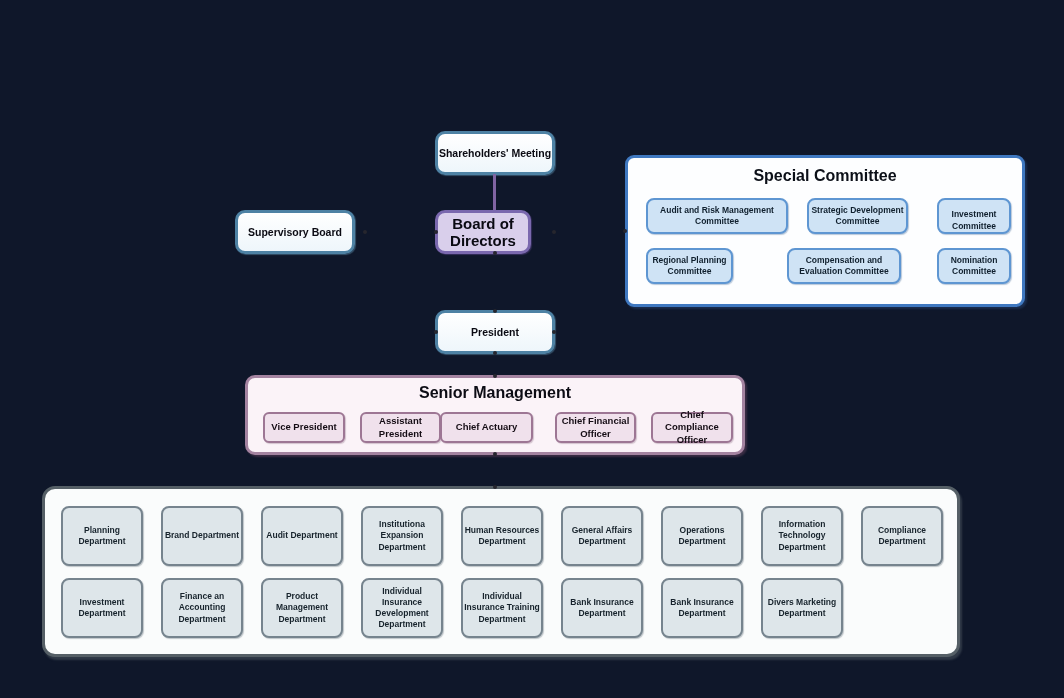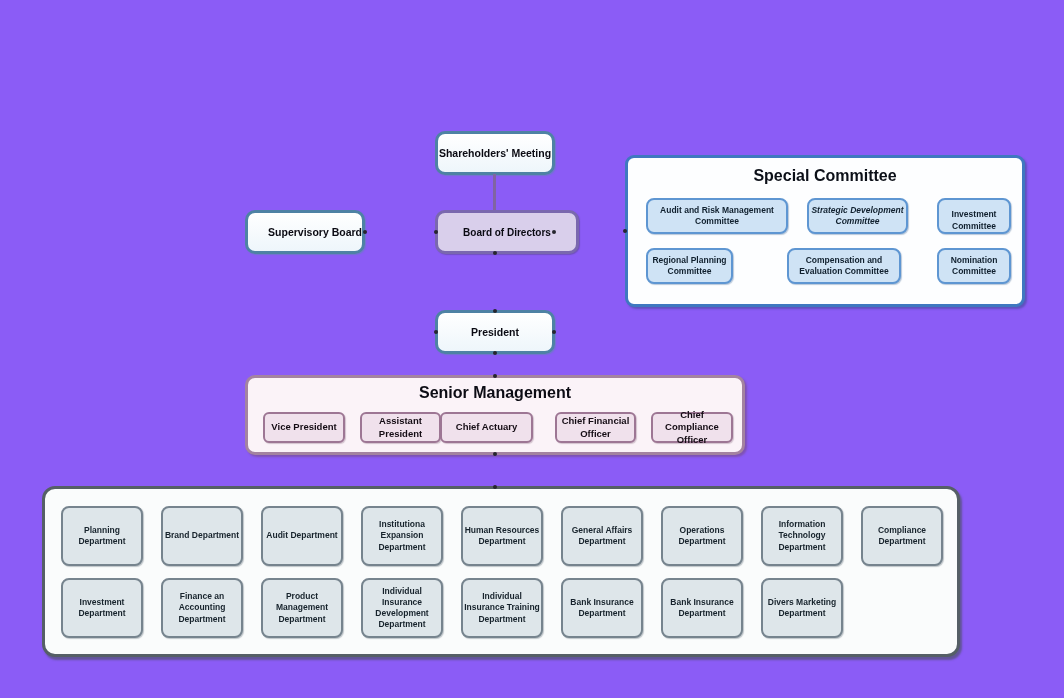--- a/index.html
+++ b/index.html
@@ -1,41 +1,41 @@
 <!DOCTYPE html>
 <html><head>
 <meta charset="utf-8">
 <style>
   html,body{margin:0;padding:0;background:#000;}
   body{font-family:"Liberation Sans","DejaVu Sans",sans-serif;}
-  .canvas{position:relative;width:1064px;height:698px;background:#8b5cf6;overflow:hidden;}
+  .canvas{position:relative;width:1064px;height:698px;background:#0f172a;overflow:hidden;}
 
   
   .node{position:absolute;display:flex;align-items:center;justify-content:center;
         text-align:center;font-weight:bold;color:#0a0a12;box-sizing:border-box;}
   .node-blue{width:120px;height:44px;border:3px solid #4e82a4;border-radius:10px;
         background:linear-gradient(180deg,#ffffff 0%,#eef6fb 100%);
         font-size:10.5px;box-shadow:1px 1px 1px rgba(90,140,170,.5);}
-  .node-purple{width:144px;height:44px;border:3px solid #7a68ae;border-radius:10px;
-        background:#d9cfeb;font-size:10px;box-shadow:1px 1px 1px rgba(90,70,140,.5);}
+  .node-purple{width:96px;height:44px;border:3px solid #7a68ae;border-radius:10px;
+        background:#d9cfeb;font-size:15px;box-shadow:1px 1px 1px rgba(90,70,140,.5);}
 
   .connector-v{position:absolute;background:#8064a2;}
 
   
   .panel{position:absolute;box-sizing:border-box;padding-left:28px;}
   .panel-special{left:625px;top:155px;width:400px;height:152px;background:#fdfeff;
         border:3px solid #3f78c0;border-radius:9px;box-shadow:2px 2px 2px rgba(40,70,120,.45);}
   .panel-special .panel-title{position:absolute;top:9px;left:0;width:100%;text-align:center;
         font-size:16px;font-weight:bold;color:#0c1018;}
   .committee{position:absolute;display:flex;align-items:center;justify-content:center;
         text-align:center;font-weight:bold;font-size:8.5px;line-height:1.35;color:#10202e;
         background:#cfe3f5;border:2px solid #5e96d2;border-radius:8px;box-sizing:border-box;
         box-shadow:1px 1px 1px rgba(60,100,150,.35);}
   .c1{left:18px;top:40px;width:142px;height:36px;}
-  .c2{left:179px;top:40px;width:101px;height:36px;font-style:italic;}
+  .c2{left:179px;top:40px;width:101px;height:36px;}
   .c3{left:309px;top:40px;width:74px;height:36px;align-items:flex-end;}
   .c4{left:18px;top:90px;width:87px;height:36px;}
   .c5{left:159px;top:90px;width:114px;height:36px;}
   .c6{left:309px;top:90px;width:74px;height:36px;}
 
   
   .panel-senior{left:245px;top:375px;width:500px;height:80px;background:#fbf3f8;
         border:3px solid #a483a0;border-radius:10px;box-shadow:2px 2px 2px rgba(110,70,100,.45);}
   .panel-senior .panel-title{position:absolute;top:6px;left:0;width:100%;text-align:center;
         font-size:16px;font-weight:bold;color:#0c0c14;}
@@ -69,21 +69,21 @@
 <body>
 
 <div class="canvas">
 
   <div class="node node-blue" style="left:435px;top:131px;">
     <span>Shareholders' Meeting</span>
   </div>
 
   <div class="connector-v" style="left:493px;top:174px;width:3px;height:36px;"></div>
 
-  <div class="node node-blue" style="left:245px;top:210px;justify-content:flex-end;">
+  <div class="node node-blue" style="left:235px;top:210px;">
     <span>Supervisory Board</span>
   </div>
 
   <div class="node node-purple" style="left:435px;top:210px;">
     <span>Board of Directors</span>
   </div>
 
   <div class="node node-blue" style="left:435px;top:310px;">
     <span>President</span>
   </div>

